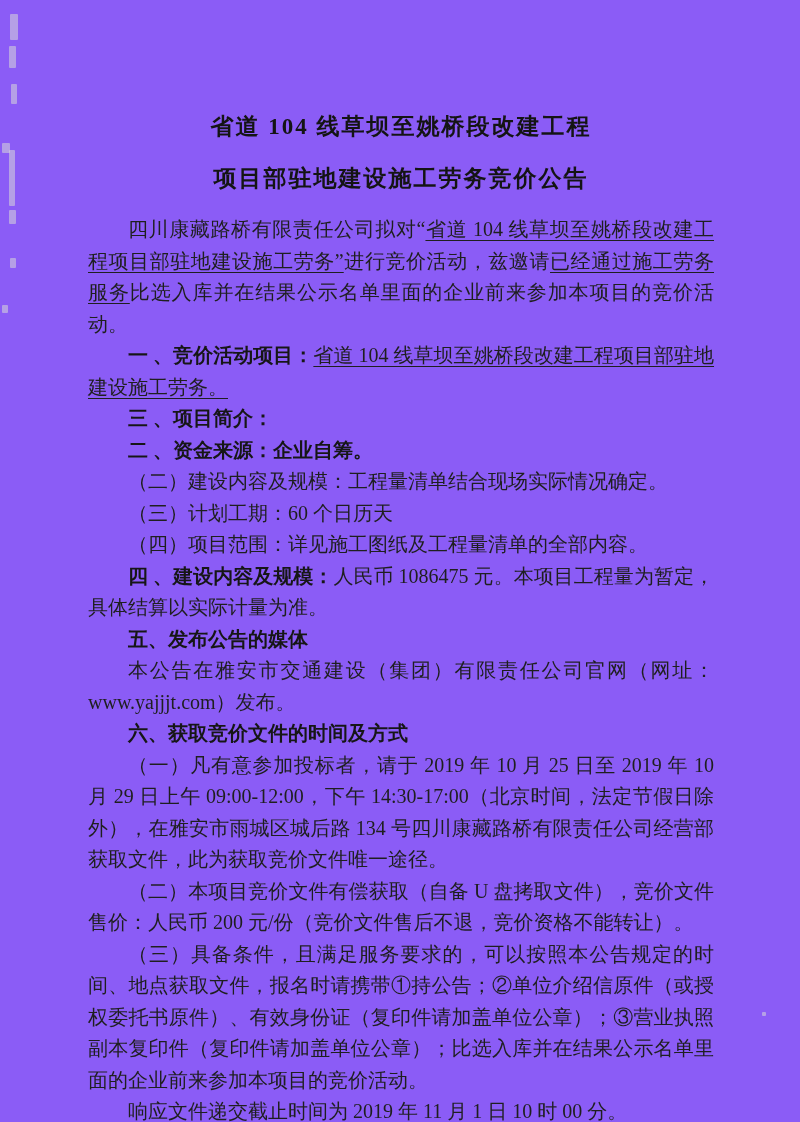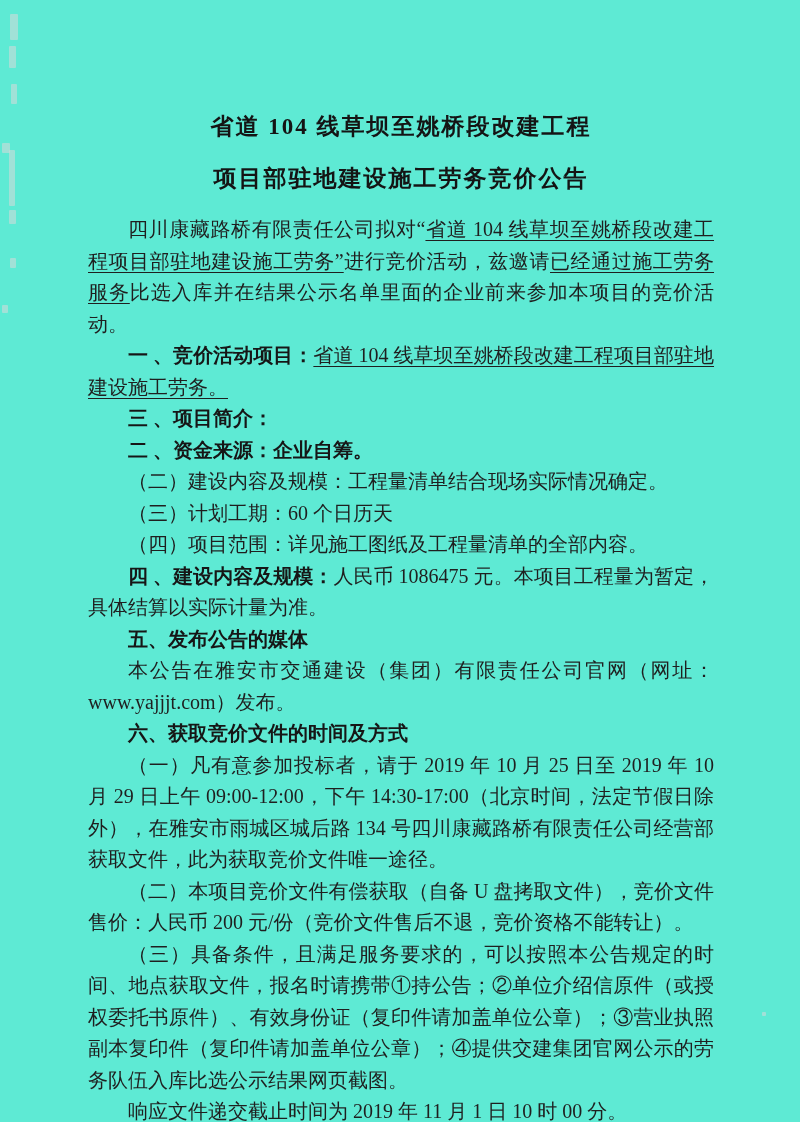--- a/index.html
+++ b/index.html
@@ -2,21 +2,21 @@
 <html><head>
 <meta charset="utf-8">
 <style>
   * { margin: 0; padding: 0; box-sizing: border-box; }
   html, body { background: #ffffff; }
   .page {
     position: relative;
     width: 800px;
     height: 1122px;
     margin: 0 auto;
-    background: #5eead4;
+    background: #8b5cf6;
     font-family: "Liberation Serif", "DejaVu Serif", serif;
     color: #1f1f1f;
     overflow: hidden;
   }
   .content { padding: 108px 86px 0 88px; }
   .doc-title {
     text-align: center;
     font-size: 23px;
     font-weight: bold;
     letter-spacing: 2px;
@@ -77,20 +77,20 @@
       <p class="para"><span class="b">五、发布公告的媒体</span></p>
 
       <p class="para"><span>本公告在雅安市交通建设（集团）有限责任公司官网（网址：www.yajjjt.com）发布。</span></p>
 
       <p class="para"><span class="b">六、获取竞价文件的时间及方式</span></p>
 
       <p class="para"><span>（一）凡有意参加投标者，请于 2019 年 10 月 25 日至 2019 年 10 月 29 日上午 09:00-12:00，下午 14:30-17:00（北京时间，法定节假日除外），在雅安市雨城区城后路 134 号四川康藏路桥有限责任公司经营部获取文件，此为获取竞价文件唯一途径。</span></p>
 
       <p class="para"><span>（二）本项目竞价文件有偿获取（自备 U 盘拷取文件），竞价文件售价：人民币 200 元/份（竞价文件售后不退，竞价资格不能转让）。</span></p>
 
-      <p class="para"><span>（三）具备条件，且满足服务要求的，可以按照本公告规定的时间、地点获取文件，报名时请携带①持公告；②单位介绍信原件（或授权委托书原件）、有效身份证（复印件请加盖单位公章）；③营业执照副本复印件（复印件请加盖单位公章）；④提供交建集团官网公示的劳务队伍入库比选公示结果网页截图。</span></p>
+      <p class="para"><span>（三）具备条件，且满足服务要求的，可以按照本公告规定的时间、地点获取文件，报名时请携带①持公告；②单位介绍信原件（或授权委托书原件）、有效身份证（复印件请加盖单位公章）；③营业执照副本复印件（复印件请加盖单位公章）；比选入库并在结果公示名单里面的企业前来参加本项目的竞价活动。</span></p>
 
 
       <p class="para"><span>响应文件递交截止时间为 2019 年 11 月 1 日 10 时 00 分。</span></p>
 
     </div>
   </div>
 </div>
 
 </body></html>

